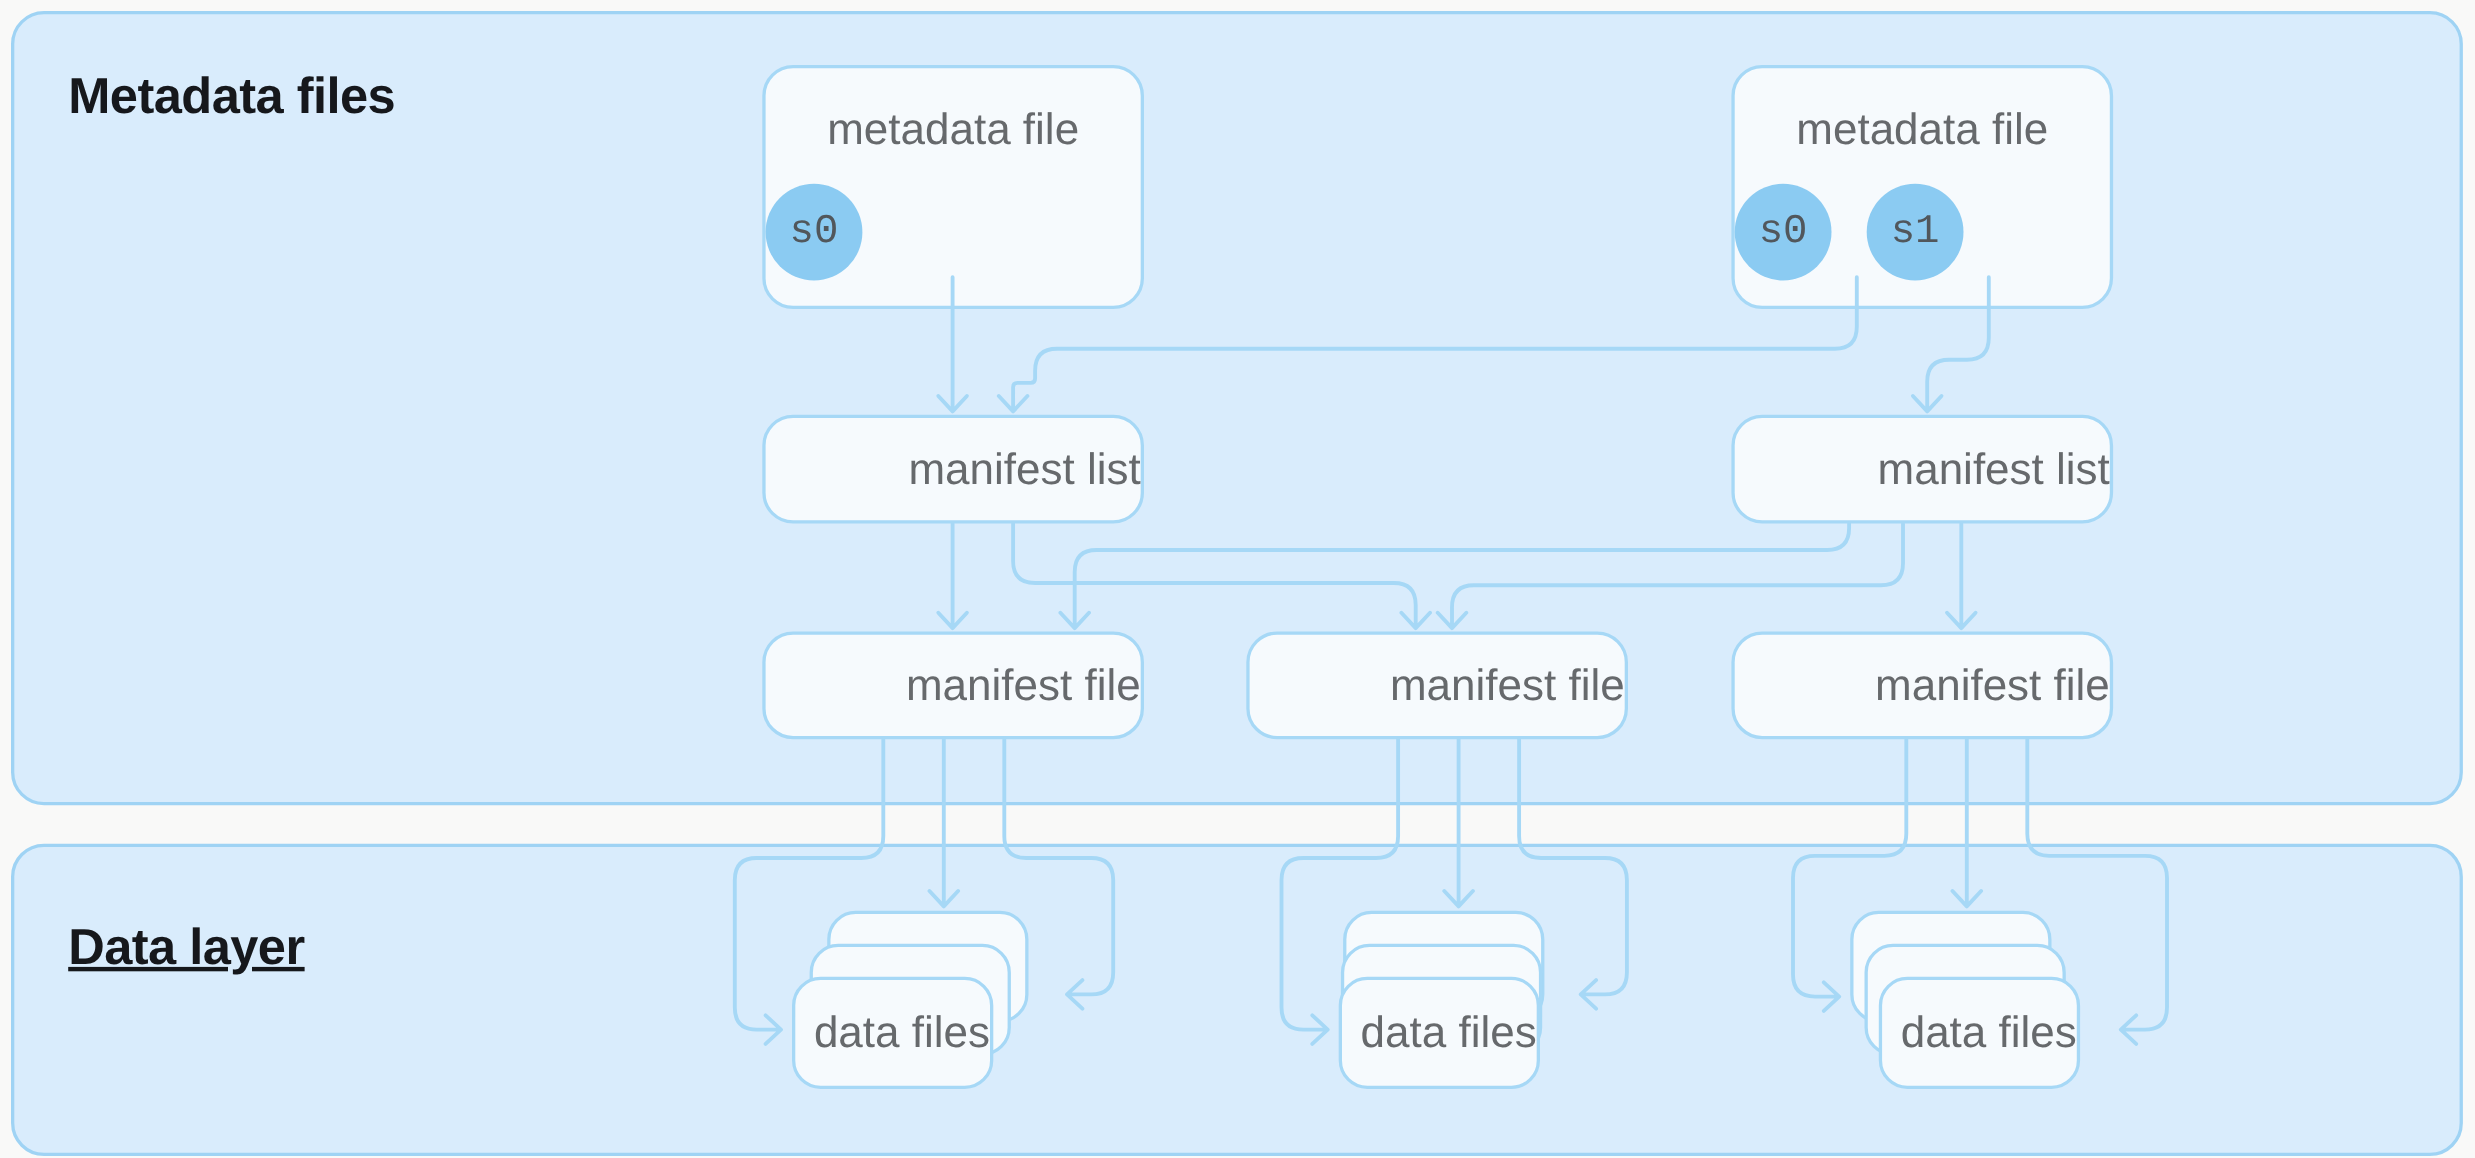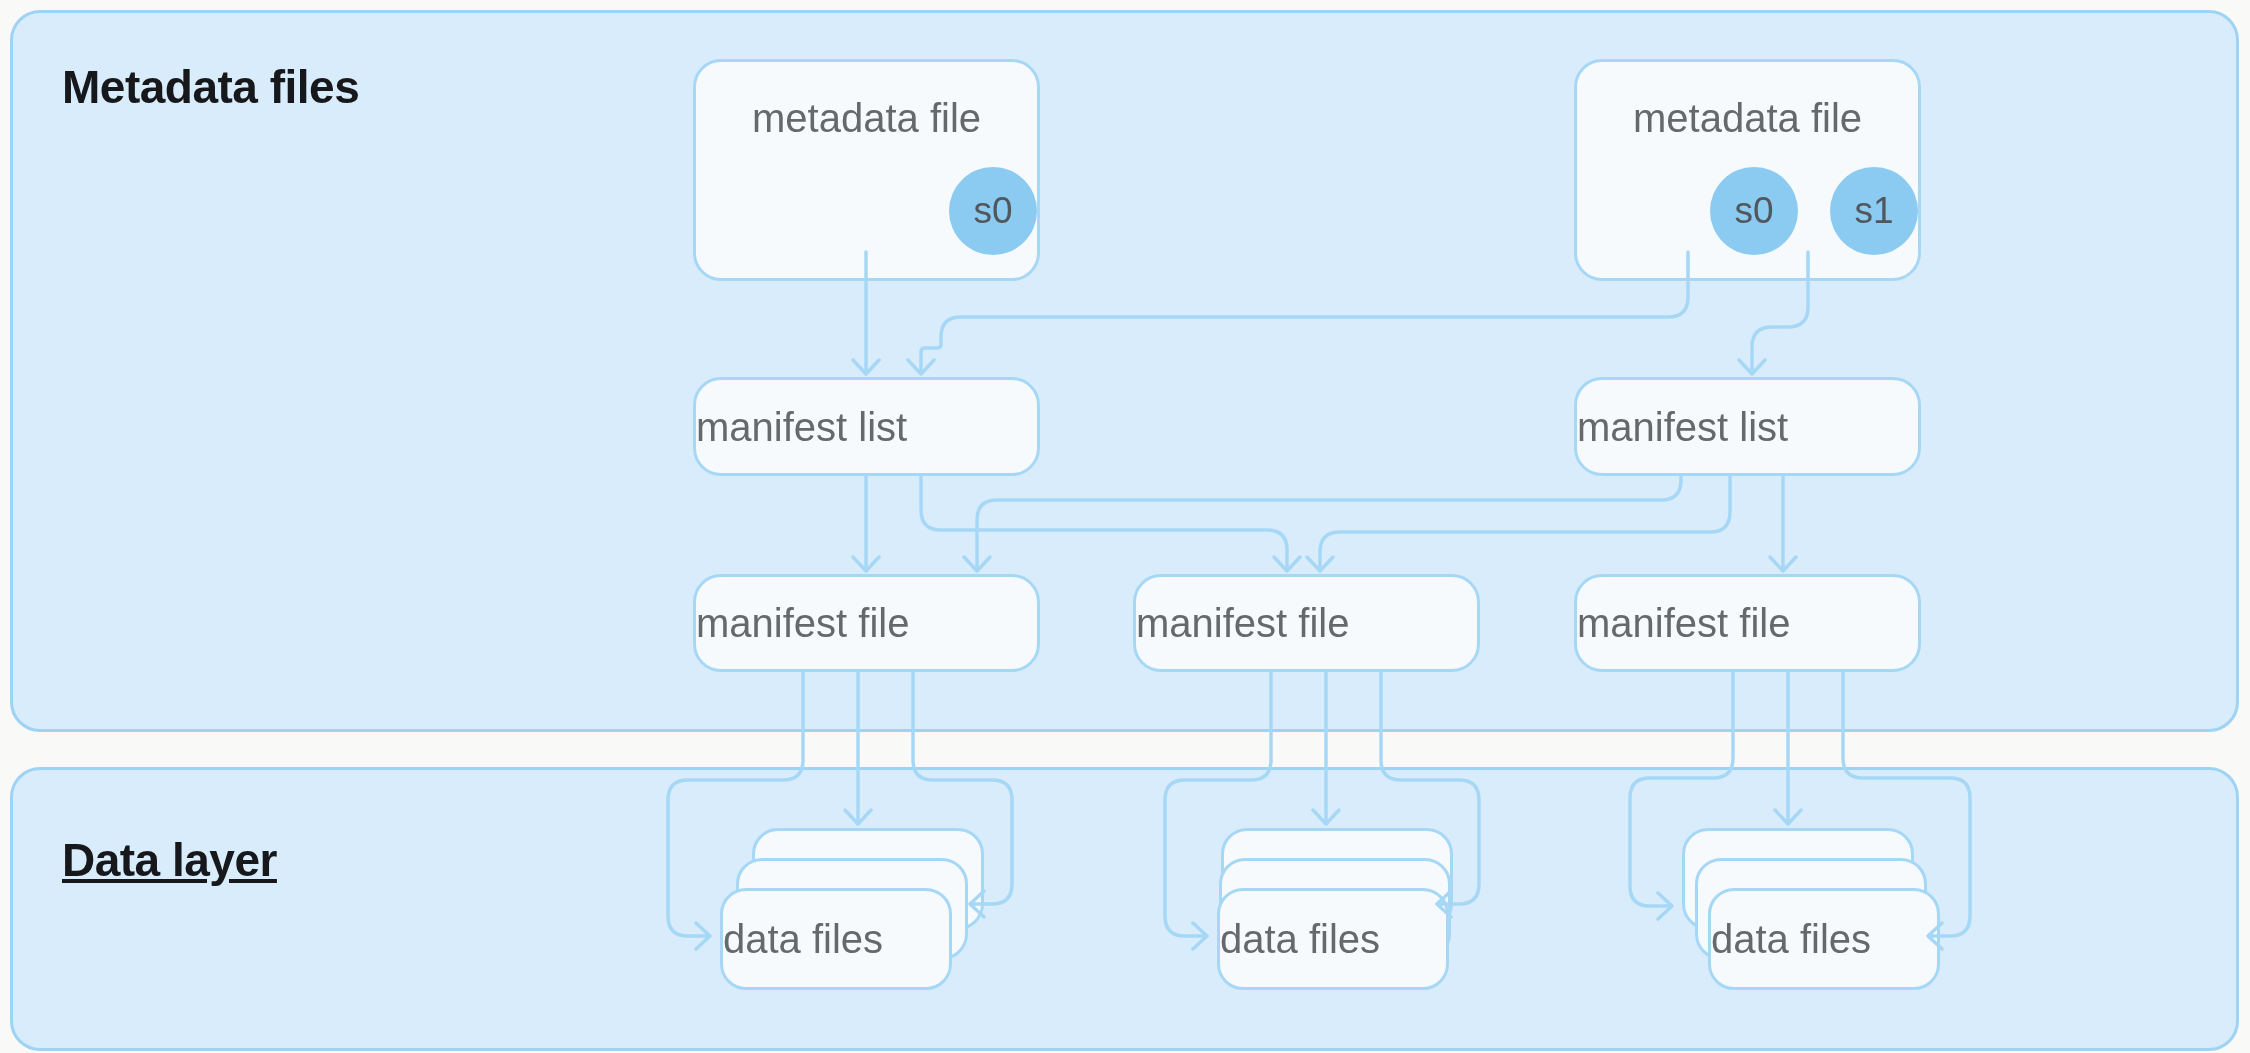--- a/index.html
+++ b/index.html
@@ -36,47 +36,47 @@
     letter-spacing:-0.5px;z-index:3;
   }
   .title-metadata{top:60px;}
   .title-data{top:833px;text-decoration:underline;}
   .node{
     position:absolute;
     background:var(--node-fill);
     border:3.5px solid var(--node-border);
     border-radius:28px;
     z-index:4;
-    display:flex;align-items:center;justify-content:flex-start;
+    display:flex;align-items:center;justify-content:flex-end;
   }
   .node-label{
     font-size:40px;color:var(--label-text);line-height:1;
     white-space:nowrap;
   }
   .metadata-file{flex-direction:column;justify-content:flex-start;}
   .metadata-file .node-label{margin-top:36px;}
   .snapshot-row{
     position:absolute;top:105px;left:0;width:100%;
-    display:flex;justify-content:flex-end;gap:32px;
+    display:flex;justify-content:flex-start;gap:32px;font-family:Liberation Mono, monospace;
   }
   .snapshot{
     width:88px;height:88px;border-radius:50%;
     background:var(--snapshot-fill);
     display:flex;align-items:center;justify-content:center;
     font-size:37px;color:var(--snapshot-text);
   }
   .mf-left  {left:693px; top:59px; width:347px;height:222px;}
   .mf-right {left:1574px;top:59px; width:347px;height:222px;}
   .ml-left  {left:693px; top:377px;width:347px;height:99px;}
   .ml-right {left:1574px;top:377px;width:347px;height:99px;}
   .mff-left {left:693px; top:574px;width:347px;height:98px;}
   .mff-center{left:1133px;top:574px;width:347px;height:98px;}
   .mff-right{left:1574px;top:574px;width:347px;height:98px;}
   .data-box{
-    position:absolute;width:232px;height:102px;border-radius:26px;
+    position:absolute;width:183px;height:102px;border-radius:26px;
   }
   
   .dfl-back {left:752px;top:828px;z-index:4;}
   .dfl-mid  {left:736px;top:858px;z-index:5;}
   .dfl-front{left:720px;top:888px;z-index:6;}
   
   .dfc-back {left:1221px;top:828px;z-index:4;}
   .dfc-mid  {left:1219px;top:858px;z-index:5;}
   .dfc-front{left:1217px;top:888px;z-index:6;}
   

